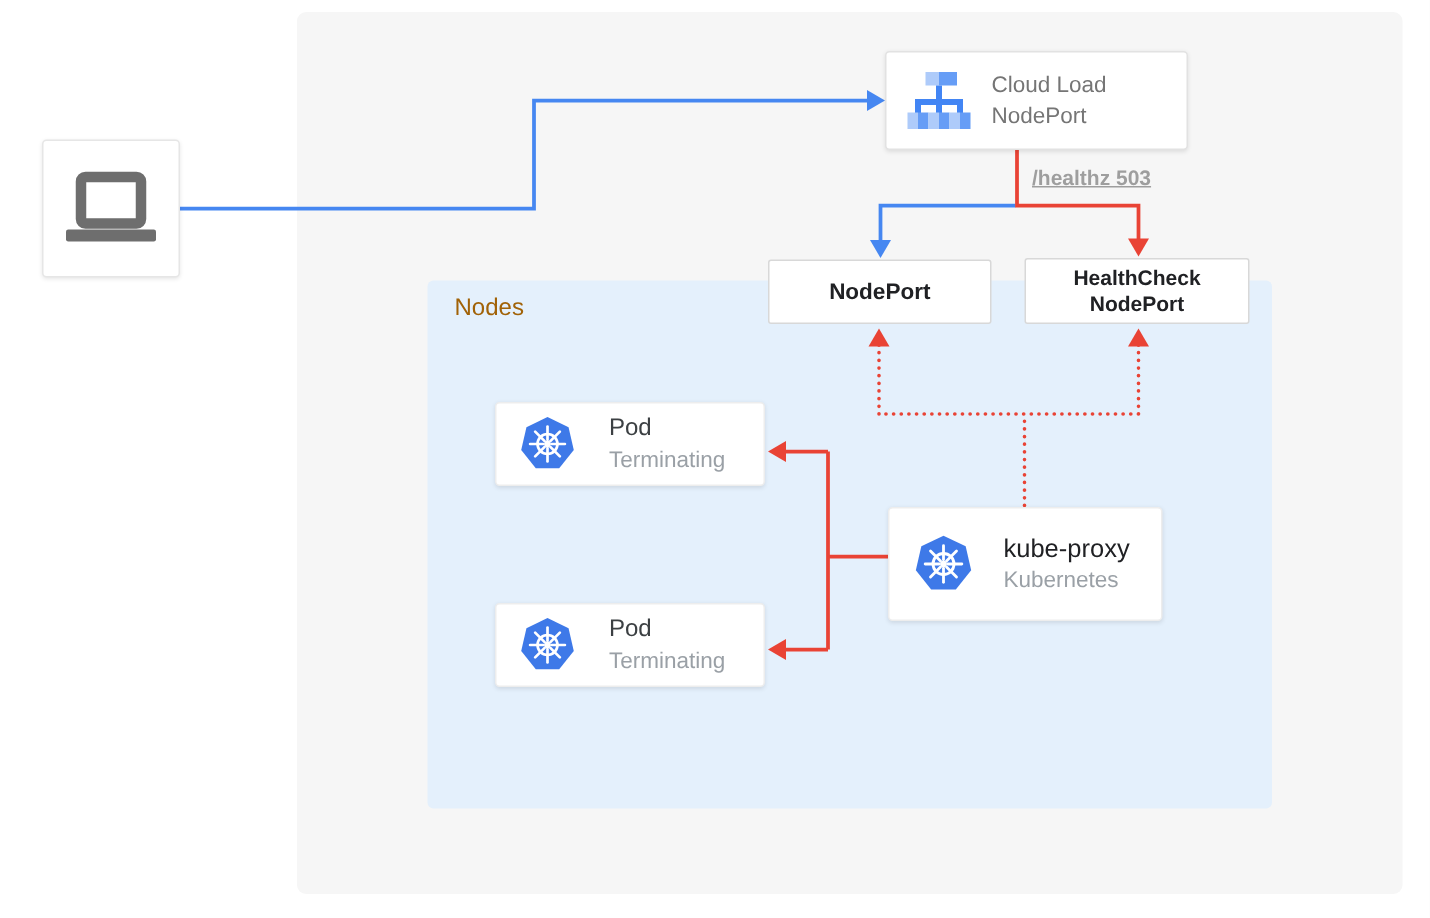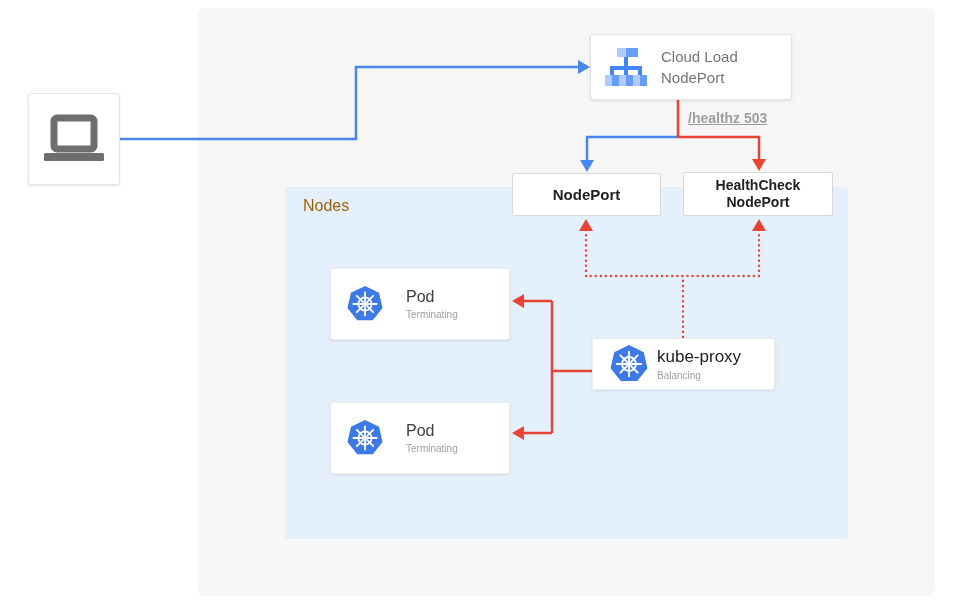--- a/index.html
+++ b/index.html
@@ -33,28 +33,28 @@
     color:#9E9E9E; z-index:3;text-decoration:underline;
   }
   .nodeport-box { left:512px; top:173px; width:149px; height:43px;
     display:flex; align-items:center; justify-content:center;
     border-color:#D8D8D8; box-shadow:none; border-radius:2px;
     font-size:15px; font-weight:bold; color:#202124; }
   .hc-box { left:683px; top:172px; width:150px; height:44px;
     display:flex; flex-direction:column; align-items:center; justify-content:center;
     border-color:#D8D8D8; box-shadow:none; border-radius:2px;
     font-size:14px; font-weight:bold; color:#202124; line-height:1.25; text-align:right; }
-  .pod-box { width:180px; height:72px; left:330px;
+  .pod-box { width:180px; height:56px; left:330px;
     display:flex; align-items:center; gap:22px; padding-left:15px; border-color:#EDEDED; }
   .pod-box.pod-1 { top:268px; }
   .pod-box.pod-2 { top:402px; }
-  .kp-box { left:592px; top:338px; width:183px; height:52px;
-    display:flex; align-items:center; gap:8px; padding-left:16px; border-color:#EDEDED; }
+  .kp-box { left:592px; top:338px; width:183px; height:76px;
+    display:flex; align-items:center; gap:20px; padding-left:16px; border-color:#EDEDED; }
   .card-title { font-size:16px; color:#3C4043; line-height:1.3; }
-  .card-sub { font-size:10px; color:#9AA0A6; line-height:1.3; }
+  .card-sub { font-size:15px; color:#9AA0A6; line-height:1.3; }
   .kp-title { font-size:17px; color:#202124; line-height:1.3; }
   .icon-wrap { display:flex; align-items:center; justify-content:center; }
 </style>
 </head>
 <body>
 
 <div class="canvas">
 
   <div class="gray-panel"></div>
   <div class="nodes-panel"></div>
@@ -185,17 +185,17 @@
           <line x1="16.2" y1="16.2" x2="10.2" y2="10.2"></line>
           <line x1="16.2" y1="19.8" x2="10.2" y2="25.8"></line>
           <line x1="19.8" y1="19.8" x2="25.8" y2="25.8"></line>
           <circle cx="18" cy="18" r="6.3" fill="none"></circle>
         </g>
         <circle cx="18" cy="18" r="2" fill="#ffffff"></circle>
       </svg>
     </span>
     <div>
       <div class="kp-title">kube-proxy</div>
-      <div class="card-sub">Balancing</div>
+      <div class="card-sub">Kubernetes</div>
     </div>
   </div>
 
 </div>
 
 </body></html>

